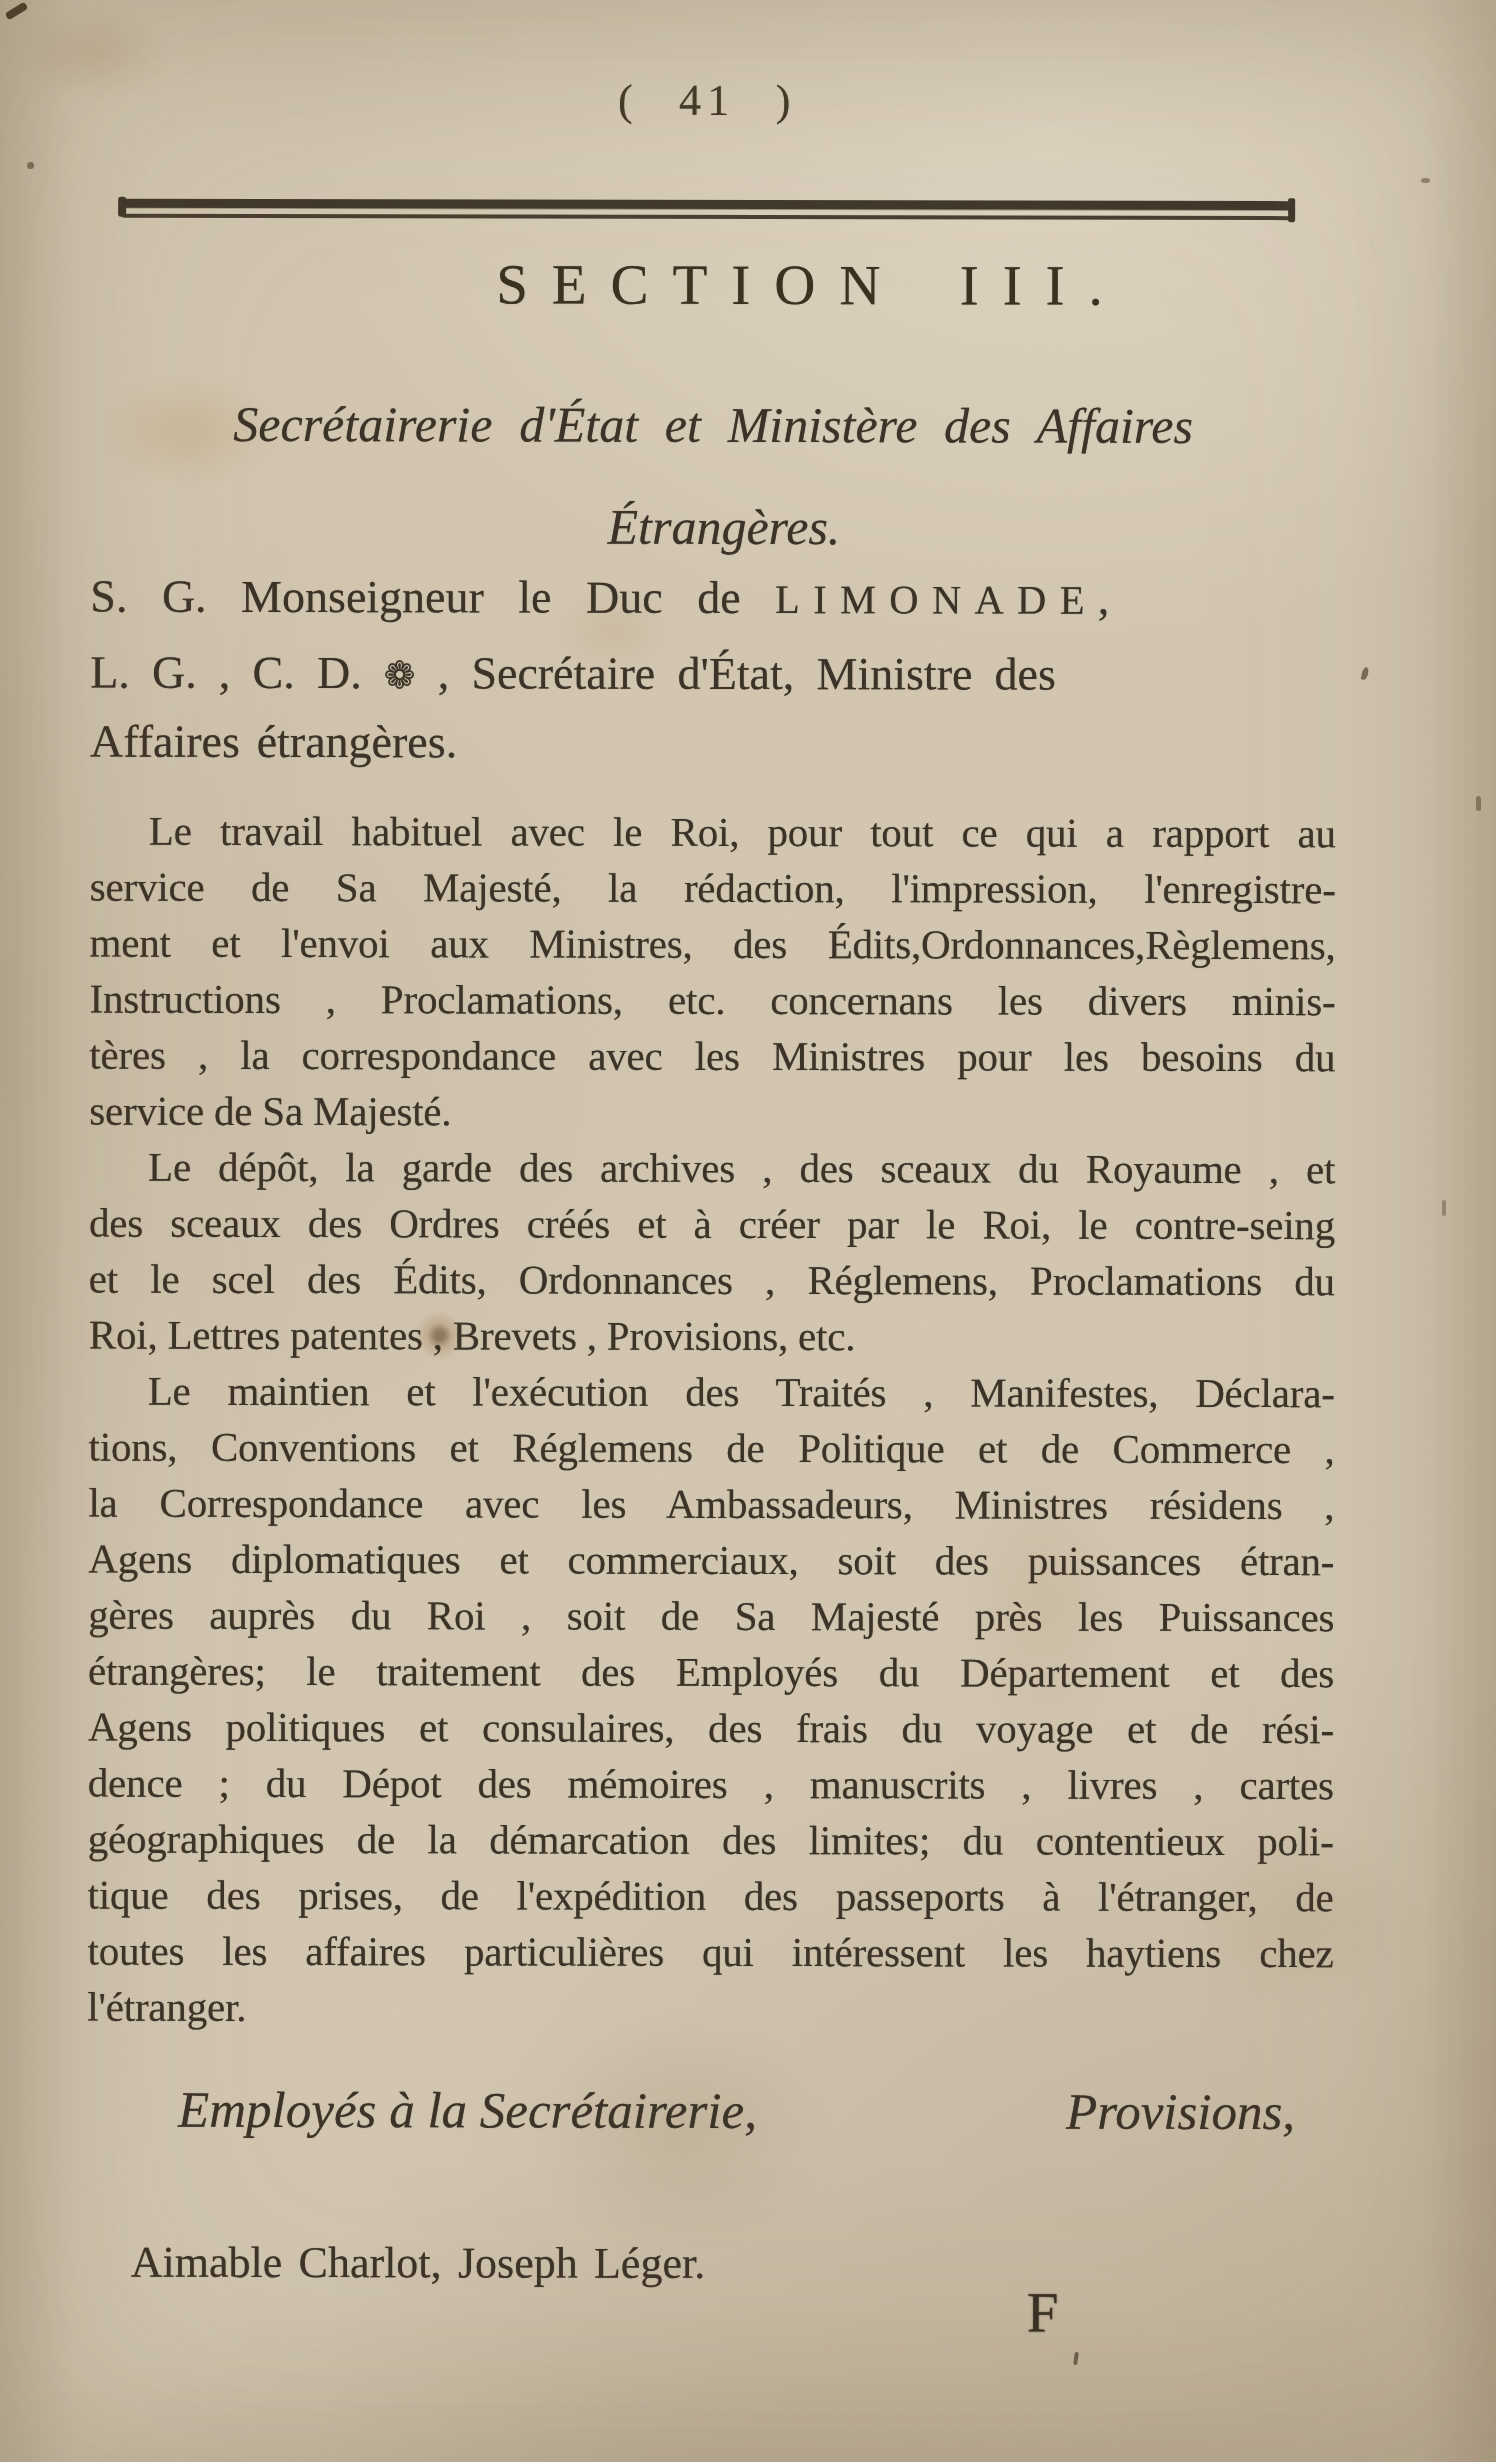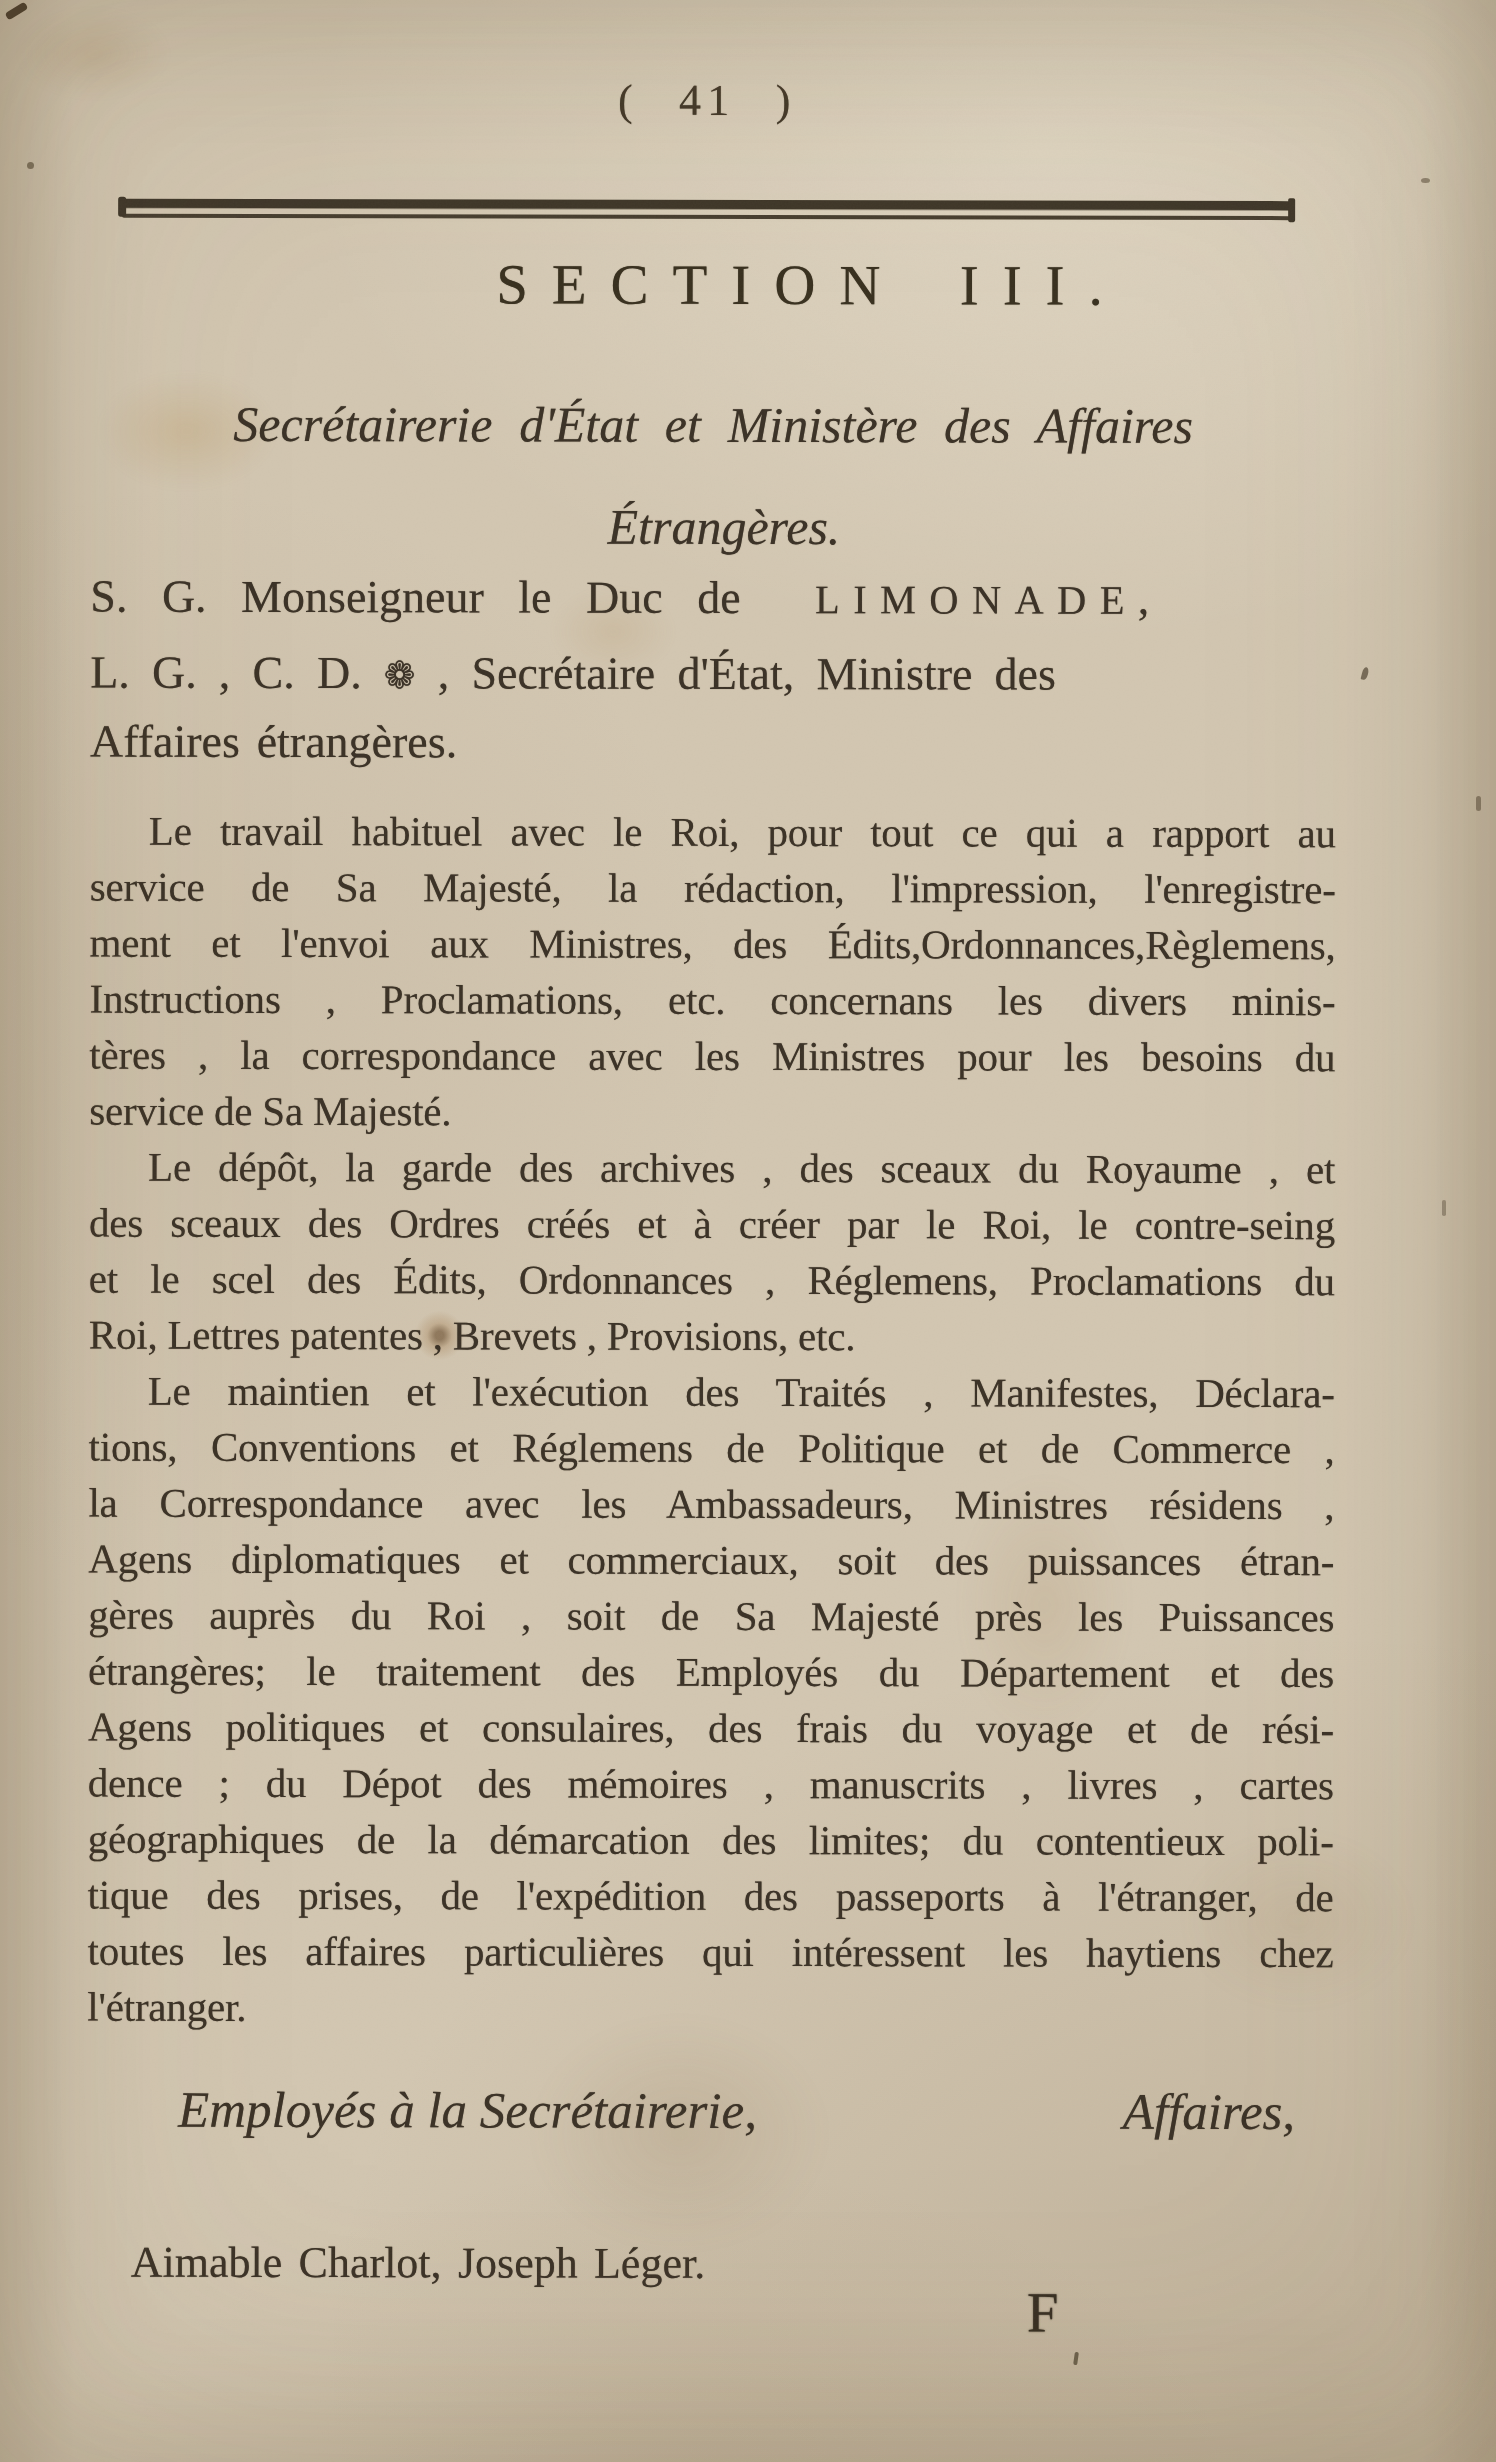--- a/index.html
+++ b/index.html
@@ -55,21 +55,21 @@
 
   .section-title{top:252px;left:187px;width:1245px;text-align:center;
     font-size:57px;letter-spacing:0.42em;word-spacing:0.30em;color:#38301f;}
   .subtitle1{top:396px;left:89px;width:1245px;word-spacing:14.2px;font-style:italic;text-align:center;font-size:50px;}
   .subtitle2{top:498px;left:100px;width:1245px;font-style:italic;text-align:center;font-size:50px;}
 
   .office{left:89px;width:1248px;font-size:46px;white-space:nowrap;}
   .office1{top:571px;word-spacing:23px;}
   .office2{top:647px;word-spacing:10.7px;}
   .office3{top:716px;word-spacing:5.3px;}
-  .duke-name{text-transform:uppercase;letter-spacing:0.33em;font-size:0.88em;margin-left:40px;}
+  .duke-name{text-transform:uppercase;letter-spacing:0.33em;font-size:0.88em;}
   .rosette{font-family:"DejaVu Sans",sans-serif;font-size:0.82em;letter-spacing:0;}
 
   .bodytext{top:804px;left:89px;width:1246px;font-size:41px;line-height:56px;
     letter-spacing:-0.2px;color:#3a3126;}
   .bl{height:56px;text-align:justify;text-align-last:justify;}
   .bl.first{text-indent:59px;}
   .bl.last{text-align-last:left;}
 
   .employes{top:2082px;left:89px;width:1245px;box-sizing:border-box;
     padding-left:91px;padding-right:37px;display:flex;justify-content:space-between;
@@ -131,21 +131,21 @@
     <div class="bl">Agens politiques et consulaires, des frais du voyage et de rési-</div>
     <div class="bl">dence ; du Dépot des mémoires , manuscrits , livres , cartes</div>
     <div class="bl">géographiques de la démarcation des limites; du contentieux poli-</div>
     <div class="bl">tique des prises, de l'expédition des passeports à l'étranger, de</div>
     <div class="bl">toutes les affaires particulières qui intéressent les haytiens chez</div>
     <div class="bl last">l'étranger.</div>
   </div>
 
   <div class="abs employes ink">
     <span>Employés à la Secrétairerie,</span>
-    <span>Affaires,</span>
+    <span>Provisions,</span>
   </div>
 
   <div class="abs names ink">Aimable Charlot, Joseph Léger.</div>
 
   <div class="abs sig">F</div>
 
 </div>
 
 <svg class="grain" xmlns="http://www.w3.org/2000/svg" viewBox="0 0 1684 2770" width="1497" height="2462">
   <filter id="grainf">

